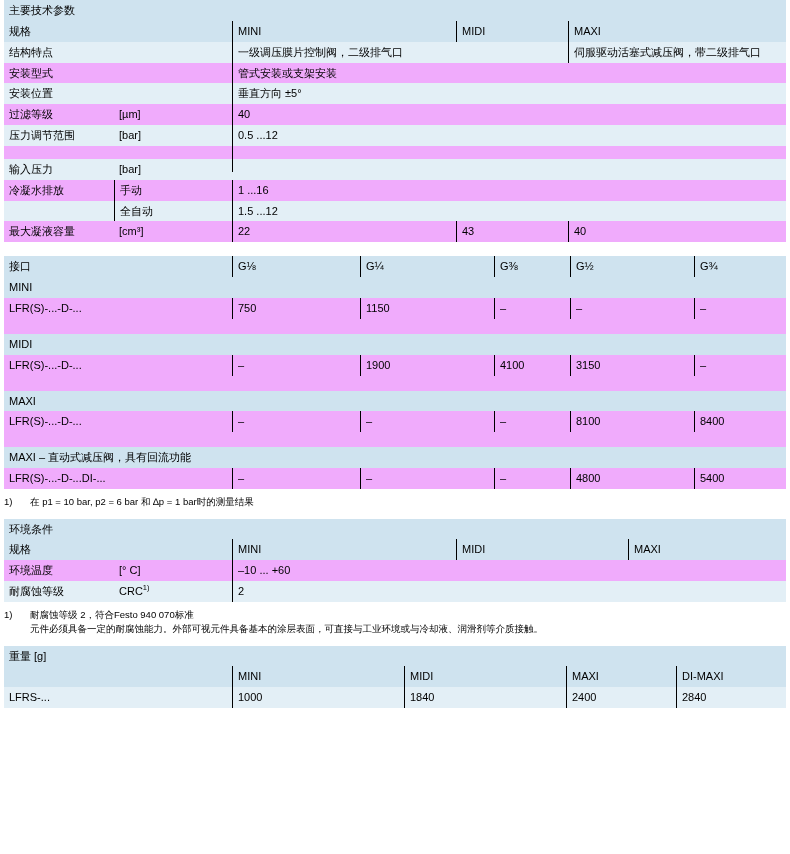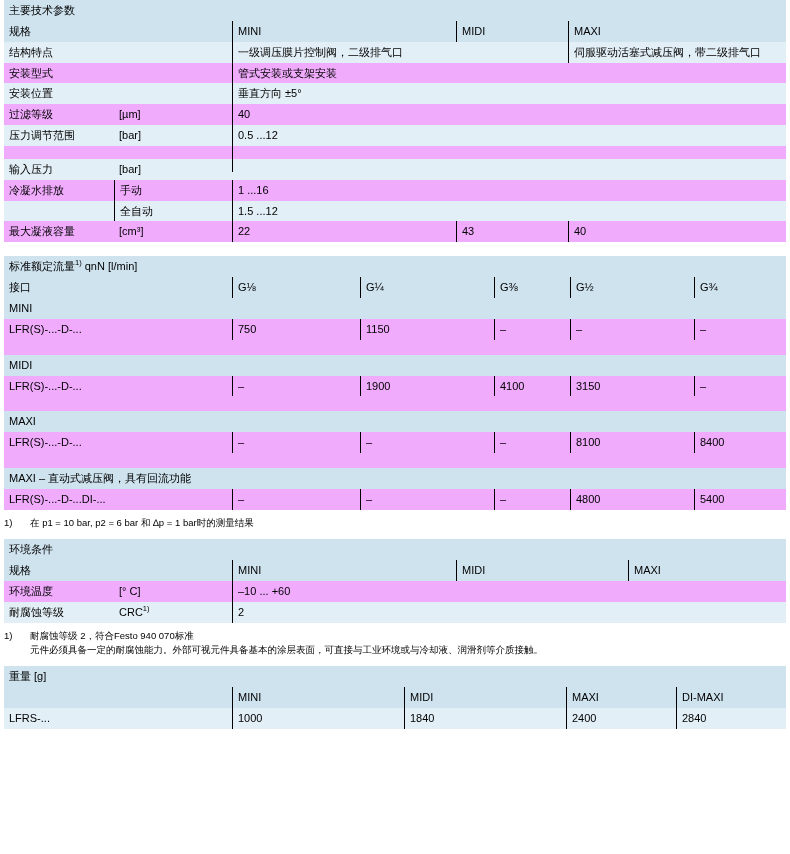--- a/index.html
+++ b/index.html
@@ -213,23 +213,20 @@
   <table class="spec">
     <colgroup>
       <col style="width:228px">
       <col style="width:128px">
       <col style="width:134px">
       <col style="width:76px">
       <col style="width:124px">
       <col style="width:92px">
     </colgroup>
     <tbody>
-      <tr class="hdr-band rule-bot">
-        <td colspan="6" class="title-cell"><span>标准额定流量</span><sup>1)</sup><span> qnN [l/min]</span></td>
-      </tr>
       <tr class="blue rule-bot">
         <td>接口</td>
         <td>
             <div class="celldiv">G⅛</div>
           </td>
         <td>
             <div class="celldiv">G¼</div>
           </td>
         <td>
             <div class="celldiv">G⅜</div>

